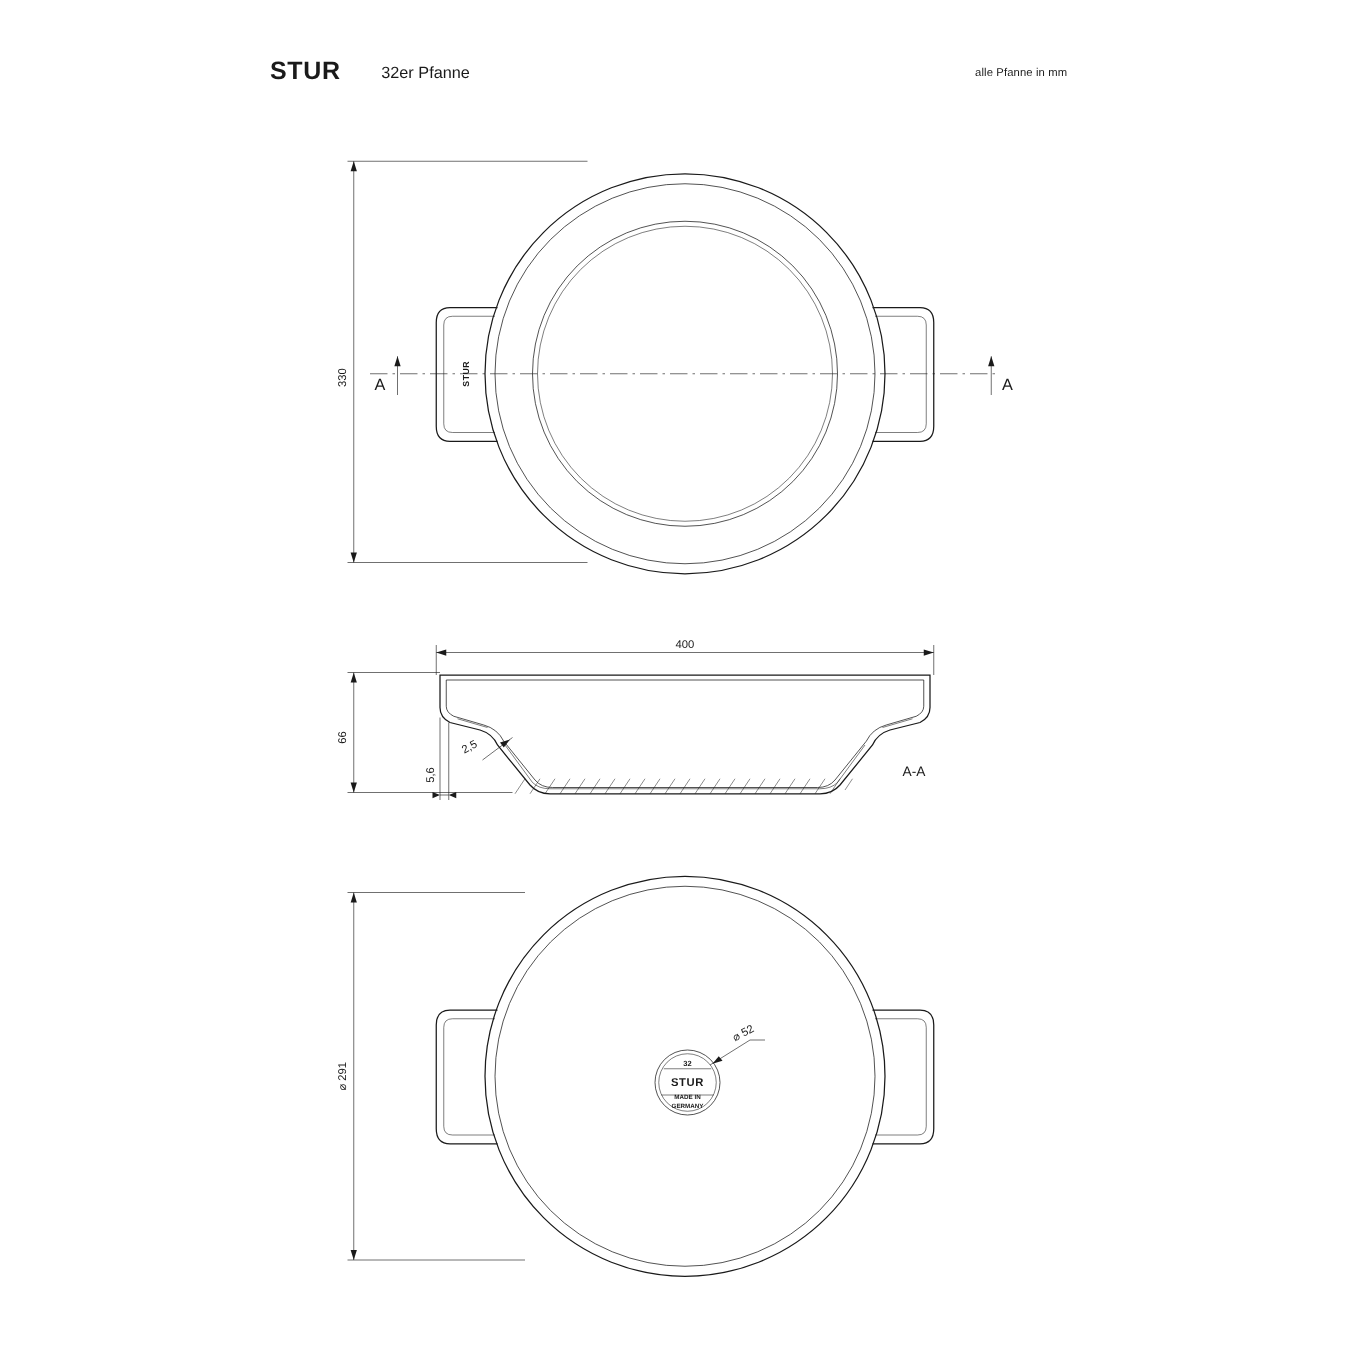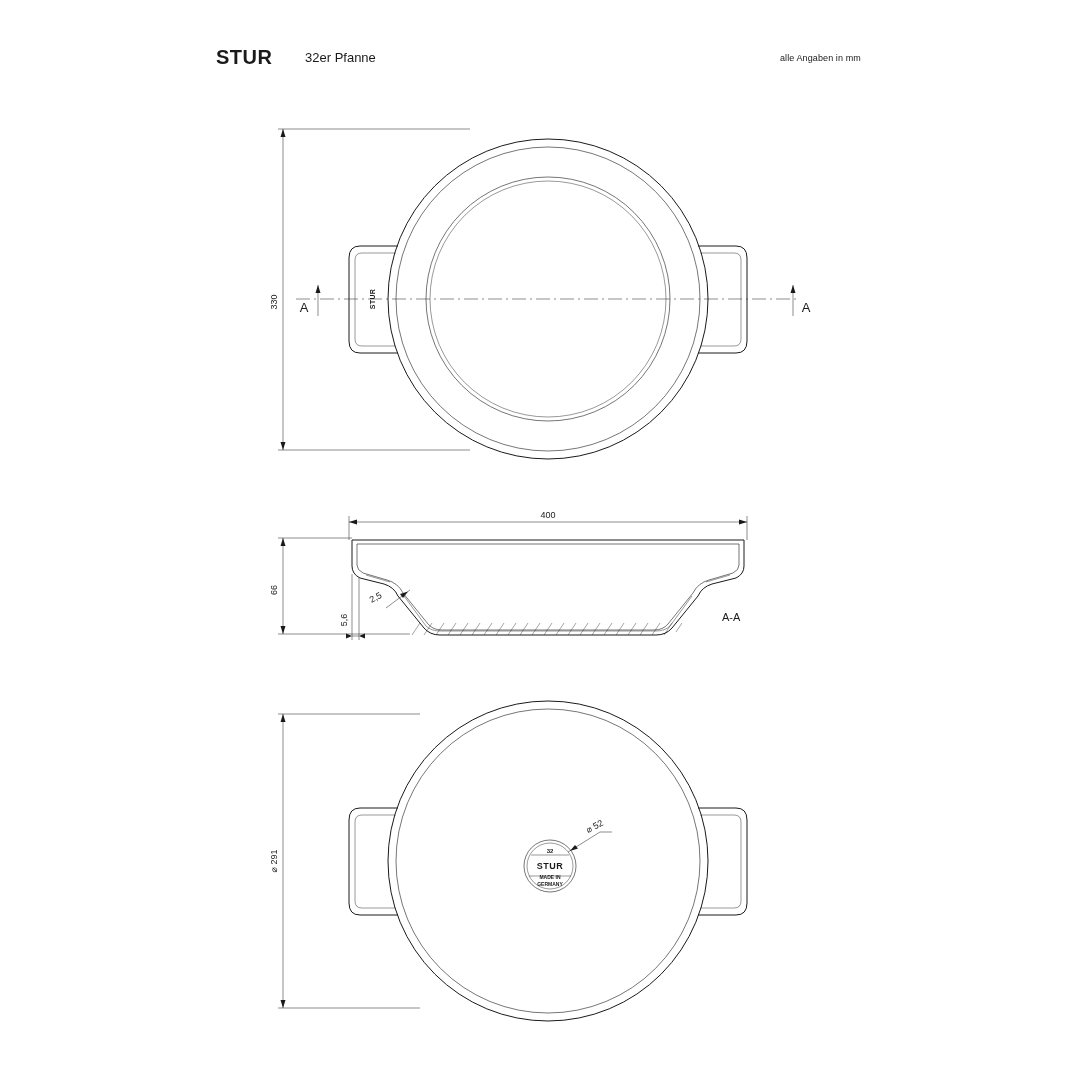--- a/index.html
+++ b/index.html
@@ -91,21 +91,21 @@
     font-weight: bold;
     letter-spacing: 0.4px;
   }
 </style>
 </head>
 <body>
 
 <div class="header">
   <div class="brand">STUR</div>
   <div class="doc-title">32er Pfanne</div>
-  <div class="units-note">alle Angaben in mm</div>
+  <div class="units-note">alle Pfanne in mm</div>
 </div>
 
 <div class="canvas">
 <svg width="1080" height="1080" viewBox="0 0 1080 1080" xmlns="http://www.w3.org/2000/svg">
 
   <g>
 
     <g>
       <line class="dim" x1="278" y1="129" x2="470" y2="129"></line>
       <line class="dim" x1="278" y1="450" x2="470" y2="450"></line>

